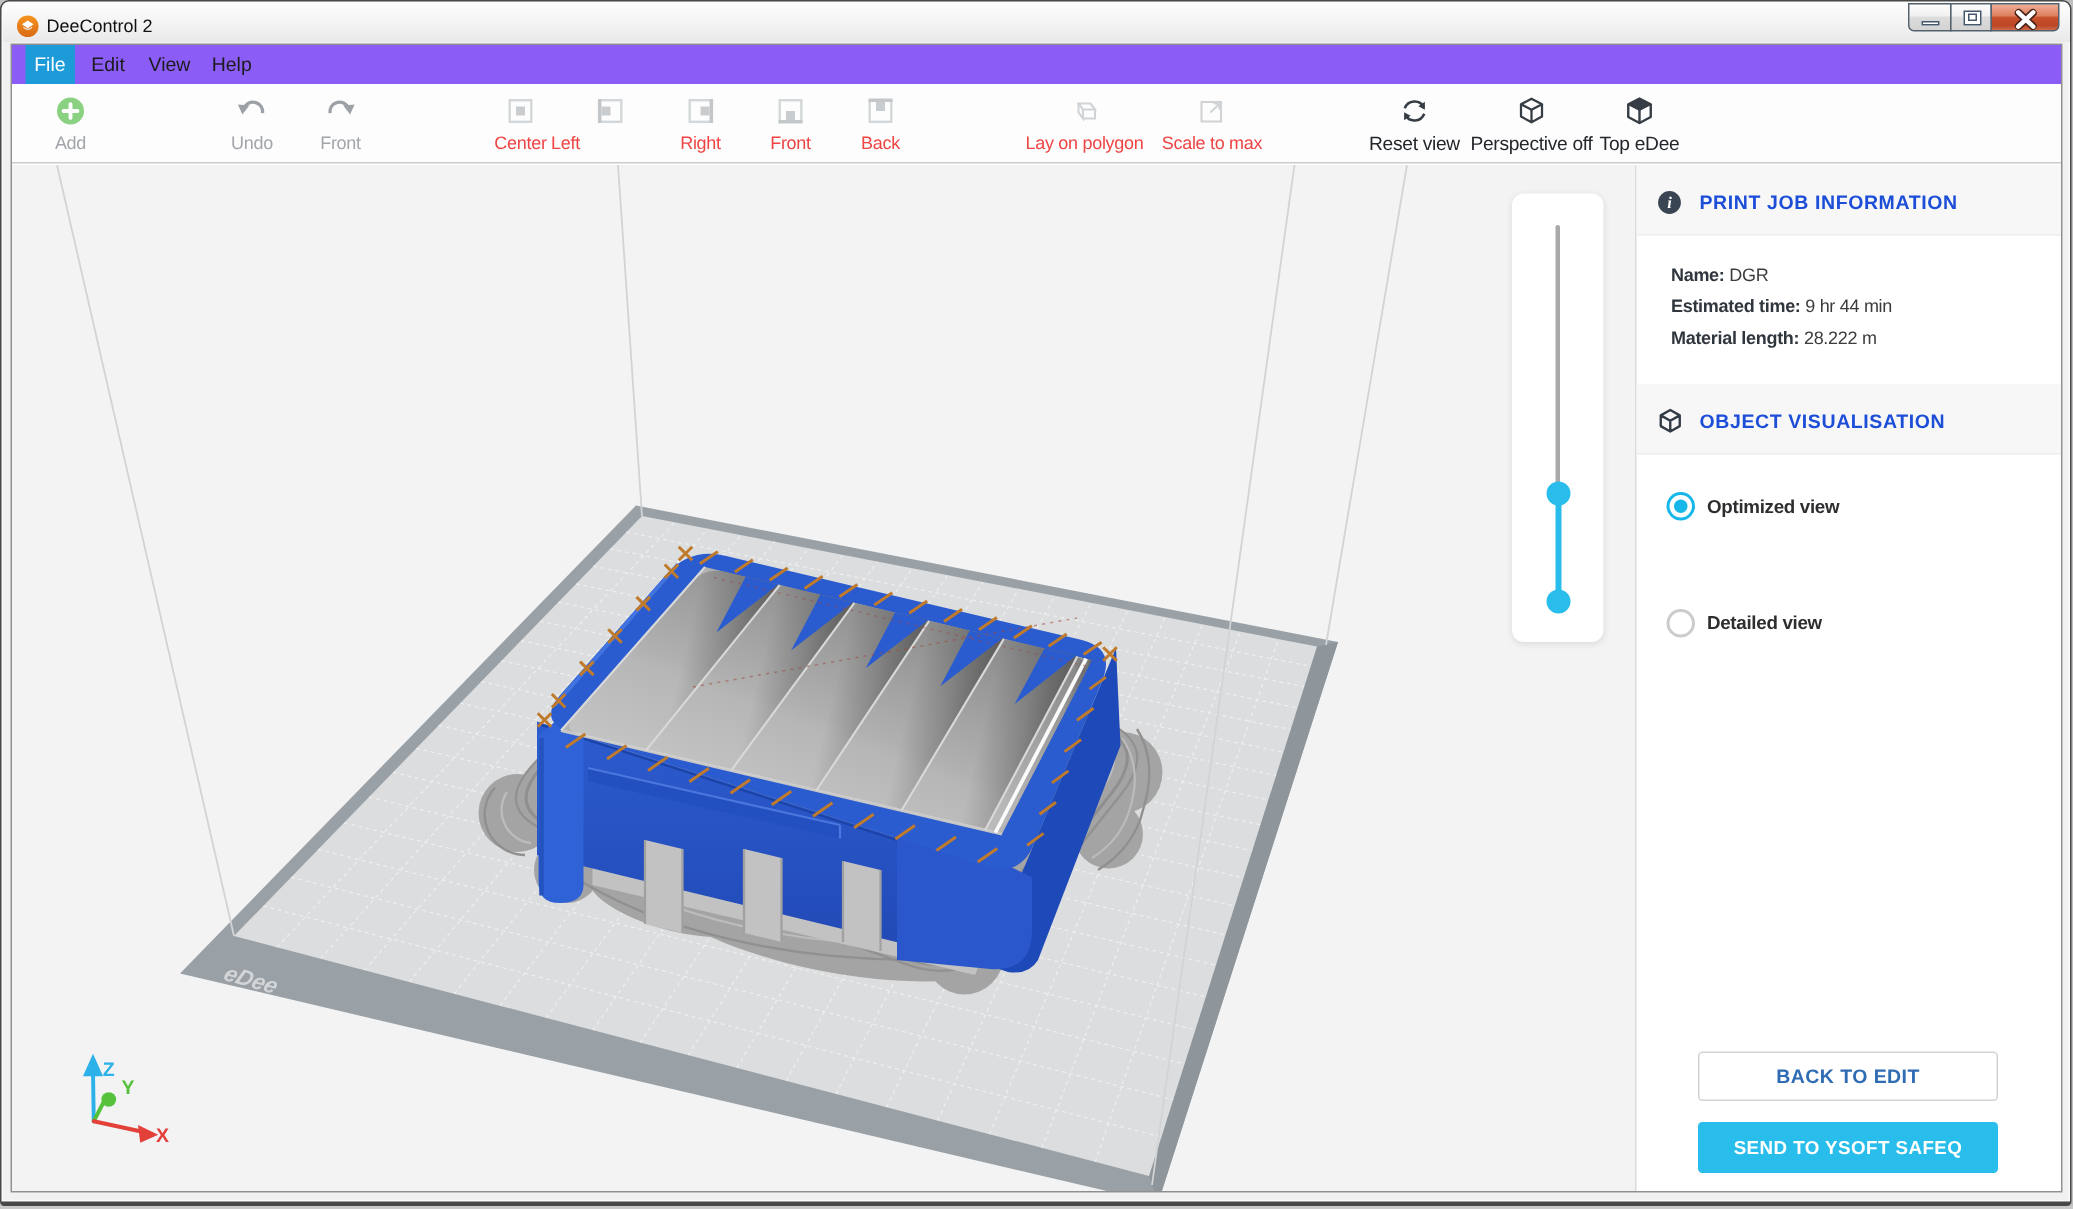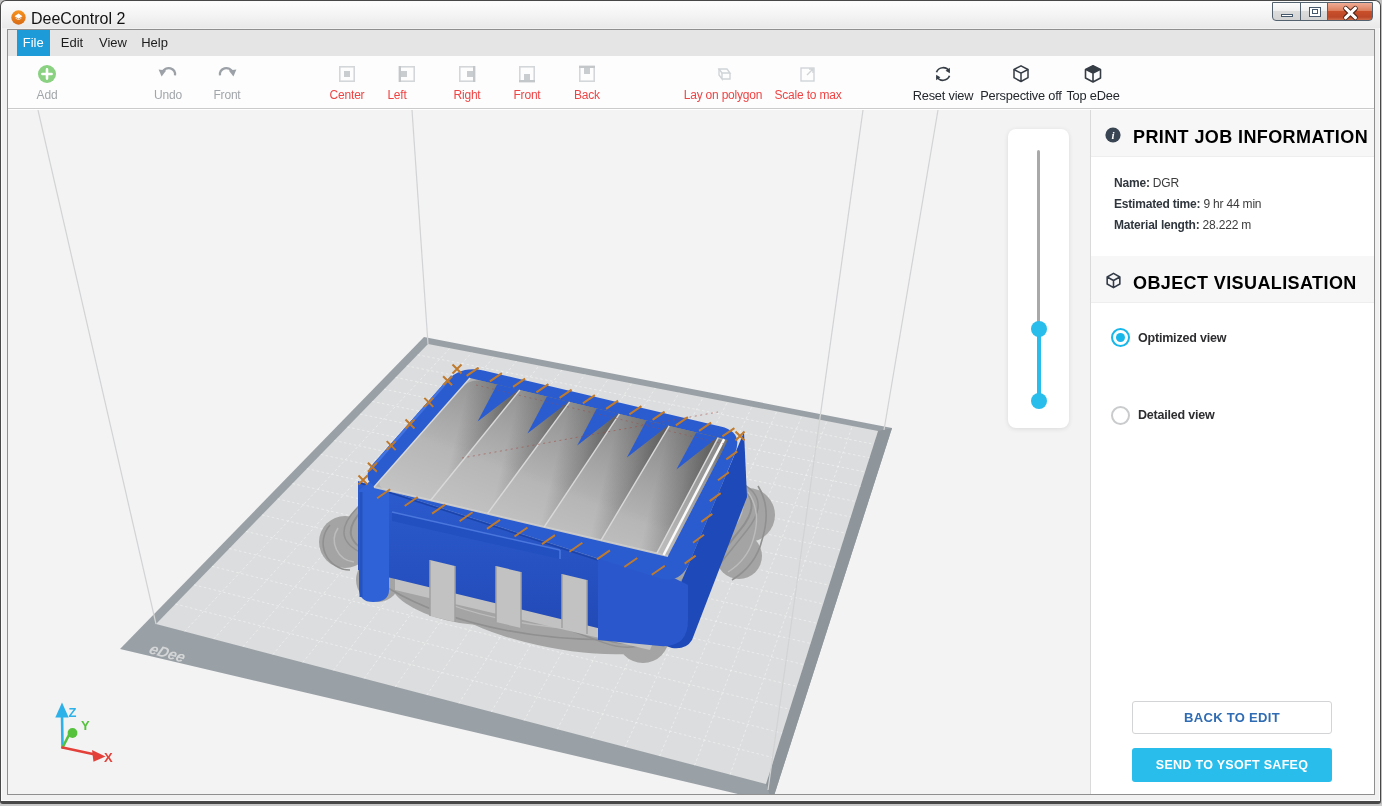--- a/index.html
+++ b/index.html
@@ -1,40 +1,40 @@
 <!DOCTYPE html>
 <html><head><meta charset="utf-8"><style>
 * { margin:0; padding:0; box-sizing:border-box; }
 html,body { width:1382px; height:806px; overflow:hidden; font-family:"Liberation Sans", sans-serif; background:#bfbfbf; }
 #win { position:absolute; left:0; top:0; width:1382px; height:806px; }
 #frame { position:absolute; left:0; top:0; width:1381px; height:804px; border:1.5px solid #484848; border-bottom-width:3px; border-radius:6px 6px 3px 3px; background:#f1f1f1; box-shadow:inset 0 0 0 1px rgba(255,255,255,.7); }
 #titlebar { position:absolute; left:2px; top:2px; width:1378px; height:26px; border-radius:5px 5px 0 0; background:linear-gradient(#fdfdfd,#f3f3f3 55%,#e9e9e9); }
-#title { position:absolute; left:29px; top:7.5px; font-size:16px; color:#111; }
+#title { position:absolute; left:29px; top:7.5px; font-size:12px; color:#111; }
 #winbtns { position:absolute; left:1272px; top:1.5px; height:20px; }
 .wb { position:absolute; top:0; height:19.5px; border:1px solid #54626f; background:linear-gradient(#fdfdfd,#f0f0f0 45%,#dcdcdc 50%,#d3d3d3); }
 #wb-min { left:0; width:29px; border-radius:0 0 0 4px; }
 #wb-max { left:28px; width:28px; }
 #wb-close { left:55px; width:46px; border-radius:0 0 4px 0; background:linear-gradient(#efad96,#dd7f5e 45%,#c94f2b 50%,#bc4727 82%,#cf6a48); }
 #wb-min i { position:absolute; left:8px; top:11px; width:12px; height:3px; background:#fff; border:1px solid #46586c; }
 #wb-max i { position:absolute; left:8px; top:4px; width:12px; height:10px; background:#fff; border:1.6px solid #46586c; }
 #wb-max i:after { content:""; position:absolute; left:2.2px; top:1.6px; width:4px; height:3px; border:1.4px solid #46586c; display:block; }
 #content { position:absolute; left:7px; top:29px; width:1368px; height:766px; border:1px solid #8f8f8f; background:#fff; }
-#menubar { position:absolute; left:8px; top:30px; width:1366px; height:26px; background:#e5e5e5;text-decoration:underline; }
+#menubar { position:absolute; left:8px; top:30px; width:1366px; height:26px; background:#8b5cf6;text-decoration:underline; }
 .menu { position:absolute; top:0; height:26px; line-height:26px; font-size:13px; color:#1c1c1c; text-align:center; }
 #m-file { left:8.5px; width:33.5px; background:#1d9bd8; color:#fff; }
 #toolbar { position:absolute; left:8px; top:56px; width:1366px; height:53px; background:#fdfdfd; border-bottom:1px solid #cbcbcb; }
 .ticon { position:absolute; top:6px; width:24px; height:24px; }
 .tlabel { position:absolute; top:32px; font-size:12px; letter-spacing:-0.2px; text-align:center; }
 .tlabel.g { color:#a2a6aa; }
 .tlabel.d { color:#ef4444; }
 .tlabel.k { color:#23272c; font-size:12.8px; }
 #viewport { position:absolute; left:8px; top:110px; width:1082px; height:684px; background:#f3f3f4; overflow:hidden; }
 #sidebar { position:absolute; left:1090px; top:110px; width:284px; height:684px; background:#fff; border-left:1px solid #dadada; }
 .band { position:absolute; left:1091px; width:283px; height:47px; background:#f7f7f8; border-bottom:1px solid #eeeeee; }
-.bandtitle { position:absolute; left:1133px; font-size:18px; font-weight:bold; letter-spacing:0.4px; color:#000000; }
+.bandtitle { position:absolute; left:1133px; font-size:13px; font-weight:bold; letter-spacing:0.4px; color:#1d4ed8; }
 .infoline { position:absolute; left:1114px; font-size:12px; letter-spacing:-0.2px; color:#3c3c3c; }
 .infoline b { color:#30363d; }
 .radio { position:absolute; width:19px; height:19px; border-radius:50%; background:#fff; }
 .r-on { left:1111px; top:328px; border:2.5px solid #17b7ea; }
 .r-on i { position:absolute; left:2.5px; top:2.5px; width:9px; height:9px; border-radius:50%; background:#17b7ea; display:block; }
 .r-off { left:1111px; top:405.5px; border:2px solid #c9cbcd; }
 .rlabel { position:absolute; left:1138px; font-size:12.5px; font-weight:bold; letter-spacing:-0.2px; color:#2e2e31; }
 .rdesc { position:absolute; left:1139px; font-size:12px; line-height:15.3px; color:#abaeb3; }
 #btn-back { position:absolute; left:1132px; top:701px; width:200px; height:33px; border:1px solid #d3d4d6; border-radius:3px; background:#fff; color:#2f6cb3; font-weight:bold; font-size:13px; letter-spacing:0.3px; text-align:center; line-height:31px; }
 #btn-send { position:absolute; left:1132px; top:748px; width:200px; height:34px; border-radius:3px; background:#29bdeb; color:#fff; font-weight:bold; font-size:12.5px; letter-spacing:0.3px; text-align:center; line-height:34px; }
@@ -101,21 +101,21 @@
       <div class="ticon" style="left:327px"><svg width="24" height="24" viewBox="0 0 24 24">
           <rect x="4.8" y="4.8" width="14.4" height="14.4" fill="none" stroke="#d4d7d9" stroke-width="1.6"></rect>
           <rect x="9" y="9" width="6" height="6" fill="#c9cdd0"></rect>
         </svg></div>
       <div class="tlabel d" style="left:284px;width:110px">Center</div>
       <div class="ticon" style="left:387px"><svg width="24" height="24" viewBox="0 0 24 24">
           <rect x="4.8" y="4.8" width="14.4" height="14.4" fill="none" stroke="#d4d7d9" stroke-width="1.6"></rect>
           <line x1="4.8" y1="4" x2="4.8" y2="20" stroke="#c3c7ca" stroke-width="2.4"></line>
           <rect x="6" y="9" width="6" height="6" fill="#c9cdd0"></rect>
         </svg></div>
-      <div class="tlabel d" style="left:344px;width:90px">Left</div>
+      <div class="tlabel d" style="left:324px;width:90px">Left</div>
       <div class="ticon" style="left:447px"><svg width="24" height="24" viewBox="0 0 24 24">
           <rect x="4.8" y="4.8" width="14.4" height="14.4" fill="none" stroke="#d4d7d9" stroke-width="1.6"></rect>
           <line x1="19.2" y1="4" x2="19.2" y2="20" stroke="#c3c7ca" stroke-width="2.4"></line>
           <rect x="12" y="9" width="6" height="6" fill="#c9cdd0"></rect>
         </svg></div>
       <div class="tlabel d" style="left:404px;width:110px">Right</div>
       <div class="ticon" style="left:507px"><svg width="24" height="24" viewBox="0 0 24 24">
           <rect x="4.8" y="4.8" width="14.4" height="14.4" fill="none" stroke="#d4d7d9" stroke-width="1.6"></rect>
           <line x1="4" y1="19.2" x2="20" y2="19.2" stroke="#c3c7ca" stroke-width="2.4"></line>
           <rect x="9" y="12" width="6" height="6" fill="#c9cdd0"></rect>

